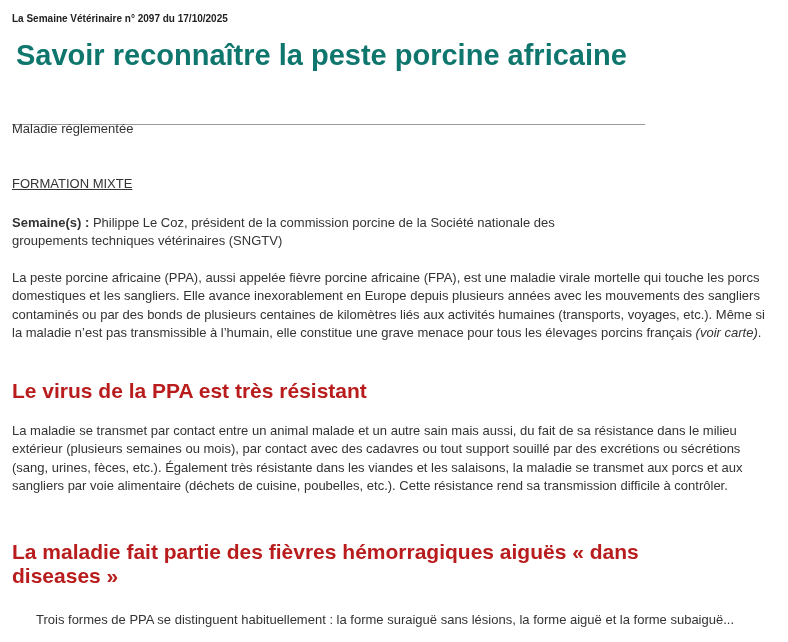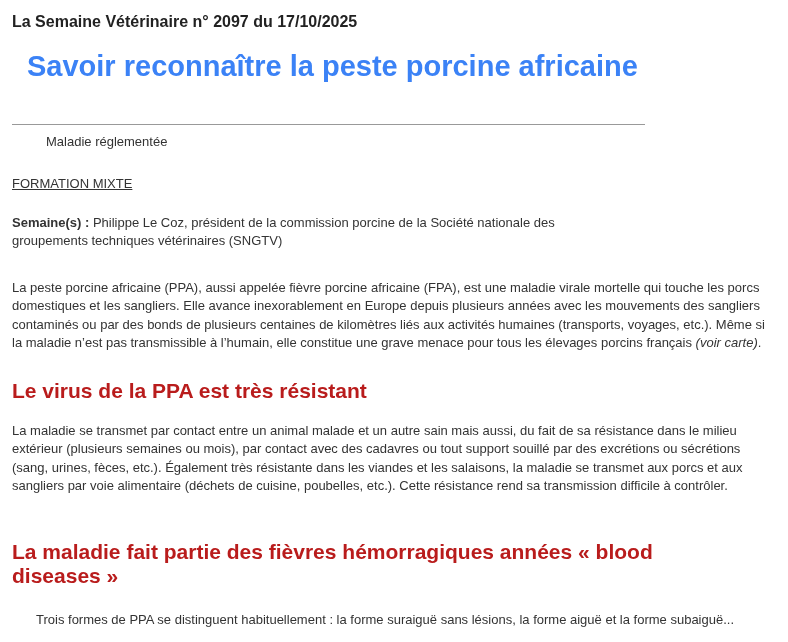--- a/index.html
+++ b/index.html
@@ -18,73 +18,73 @@
     .page {
       position: absolute;
       left: 12px;
       top: 0;
       width: 770px;
     }
     .source-line {
       position: absolute;
       top: 13px;
       left: 0;
-      font-size: 16px;
+      font-size: 10px;
       font-weight: bold;
       color: #222222;
       white-space: nowrap;
     }
     .article-title {
       position: absolute;
       top: 34px;
       left: 0;
       width: 640px;
-      margin: 15px;
+      margin: 4px;
       font-size: 29px;
       line-height: 34px;
       font-weight: bold;
-      color: #3b82f6;
+      color: #0f766e;
     }
     .divider {
       position: absolute;
       top: 124px;
       left: 0;
       width: 633px;
       height: 0;
       border-top: 1px solid #999999;
     }
     .meta {
       position: absolute;
       left: 0;
       font-size: 13px;
       color: #333333;
       white-space: nowrap;
     }
-    .meta.category { top: 134px; margin-left: 34px; }
+    .meta.category { top: 121px; }
     .meta.formation { top: 176px; text-decoration: underline; }
     .authors {
       position: absolute;
       top: 214px;
       left: 0;
       width: 620px;
       font-size: 13px;
       line-height: 18px;
       color: #333333;
     }
     .authors .label { font-weight: bold; }
     .para {
       position: absolute;
       left: 0;
       width: 762px;
       font-size: 13px;
       line-height: 18.3px;
       color: #333333;
       margin: 0;
     }
-    .para.intro { top: 279px; }
+    .para.intro { top: 269px; }
     .para.p2 { top: 422px; }
     .para.p3 { top: 611px; white-space: nowrap; margin-left: 24px; }
     .para em { font-style: italic; }
     .section-heading {
       position: absolute;
       left: 0;
       margin: 0;
       font-size: 21px;
       line-height: 24px;
       font-weight: bold;
@@ -110,16 +110,16 @@
   <div class="authors">
     <span class="label">Semaine(s) :</span><span> Philippe Le Coz, président de la commission porcine de la Société nationale des groupements techniques vétérinaires (SNGTV)</span>
   </div>
 
   <p class="para intro"><span>La peste porcine africaine (PPA), aussi appelée fièvre porcine africaine (FPA), est une maladie virale mortelle qui touche les porcs domestiques et les sangliers. Elle avance inexorablement en Europe depuis plusieurs années avec les mouvements des sangliers contaminés ou par des bonds de plusieurs centaines de kilomètres liés aux activités humaines (transports, voyages, etc.). Même si la maladie n’est pas transmissible à l’humain, elle constitue une grave menace pour tous les élevages porcins français </span><em>(voir carte)</em><span>.</span></p>
 
   <h2 class="section-heading h1">Le virus de la PPA est très résistant</h2>
 
   <p class="para p2">La maladie se transmet par contact entre un animal malade et un autre sain mais aussi, du fait de sa résistance dans le milieu extérieur (plusieurs semaines ou mois), par contact avec des cadavres ou tout support souillé par des excrétions ou sécrétions (sang, urines, fèces, etc.). Également très résistante dans les viandes et les salaisons, la maladie se transmet aux porcs et aux sangliers par voie alimentaire (déchets de cuisine, poubelles, etc.). Cette résistance rend sa transmission difficile à contrôler.</p>
 
-  <h2 class="section-heading h2">La maladie fait partie des fièvres hémorragiques années « blood diseases »</h2>
+  <h2 class="section-heading h2">La maladie fait partie des fièvres hémorragiques aiguës « dans diseases »</h2>
 
   <p class="para p3">Trois formes de PPA se distinguent habituellement : la forme suraiguë sans lésions, la forme aiguë et la forme subaiguë...</p>
 </div>
 
 </body></html>

